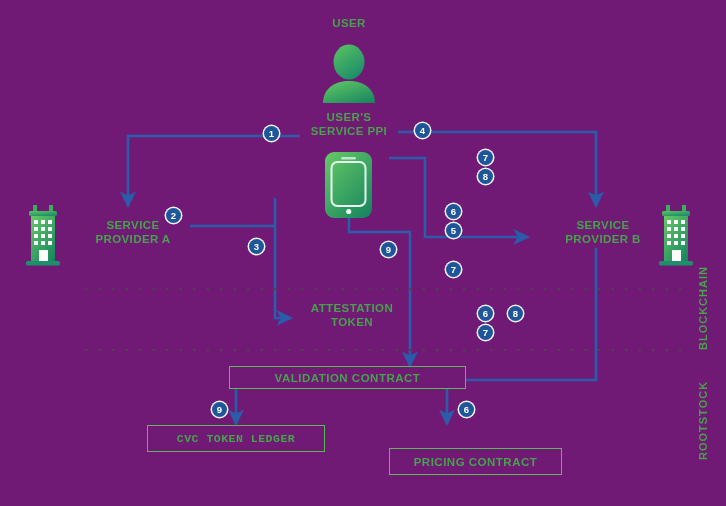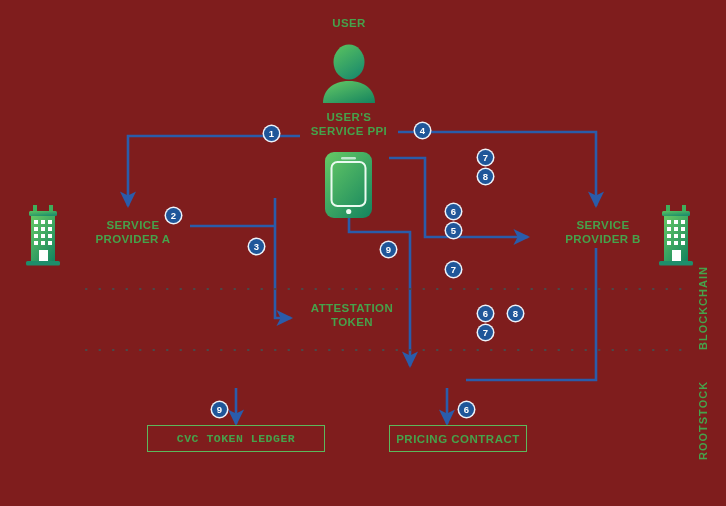--- a/index.html
+++ b/index.html
@@ -1,17 +1,17 @@
 <!DOCTYPE html>
 <html><head>
 <meta charset="utf-8">
 <style>
   html,body{margin:0;padding:0;background:#ffffff;}
   body{font-family:"Liberation Sans", sans-serif;}
-  #stage{position:relative;width:726px;height:506px;background:#7f1d1d;overflow:hidden;}
+  #stage{position:relative;width:726px;height:506px;background:#701a75;overflow:hidden;}
   .lbl{position:absolute;color:#46a24b;font-weight:700;letter-spacing:.4px;text-align:center;line-height:1.25;font-size:11.5px;}
   .node-box{position:absolute;border:1.4px solid #5cb85c;box-sizing:border-box;display:flex;align-items:center;justify-content:center;}
   .node-box span{color:#46a24b;font-weight:700;font-size:11.5px;letter-spacing:.5px;}
   .badge{position:absolute;width:15px;height:15px;border-radius:50%;background:#1f5699;color:#fff;font-size:9.5px;font-weight:700;
          display:flex;align-items:center;justify-content:center;box-shadow:0 0 0 1.5px #eef3fa;}
   .vtext{position:absolute;color:#46a24b;font-weight:700;font-size:11px;letter-spacing:1px;
          transform-origin:left top;transform:rotate(-90deg);white-space:nowrap;}
   svg.wires{position:absolute;left:0;top:0;width:726px;height:506px;}
 </style>
 </head>
@@ -130,24 +130,27 @@
   </div>
   <div class="lbl" style="left:548px;top:218px;width:110px;">
     <div>SERVICE</div>
     <div>PROVIDER B</div>
   </div>
   <div class="lbl" style="left:292px;top:301px;width:120px;">
     <div>ATTESTATION</div>
     <div>TOKEN</div>
   </div>
 
+  <div class="node-box" style="left:229px;top:366px;width:237px;height:23px;">
+    <span>VALIDATION CONTRACT</span>
+  </div>
   <div class="node-box" style="left:147px;top:425px;width:178px;height:27px;font-family:Liberation Mono, monospace;">
     <span>CVC TOKEN LEDGER</span>
   </div>
-  <div class="node-box" style="left:389px;top:425px;width:138px;height:27px;">
+  <div class="node-box" style="left:389px;top:448px;width:173px;height:27px;">
     <span>PRICING CONTRACT</span>
   </div>
 
   <div class="vtext" style="left:697px;top:350px;">BLOCKCHAIN</div>
   <div class="vtext" style="left:697px;top:460px;">ROOTSTOCK</div>
 
   <div class="badge" style="left:264px;top:126px;">1</div>
   <div class="badge" style="left:415px;top:123px;">4</div>
   <div class="badge" style="left:478px;top:150px;">7</div>
   <div class="badge" style="left:478px;top:169px;">8</div>

